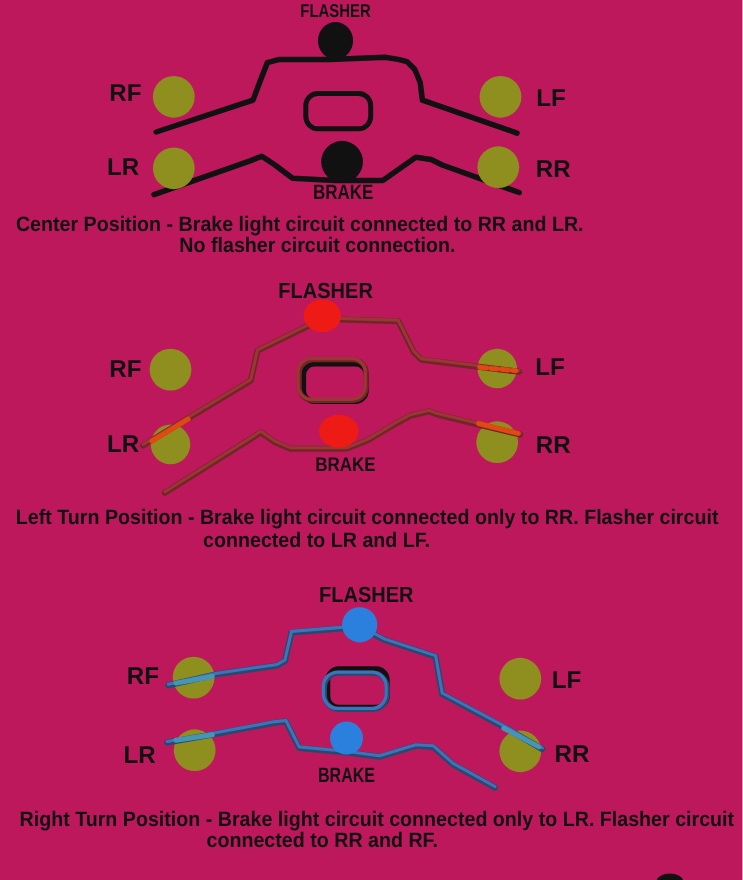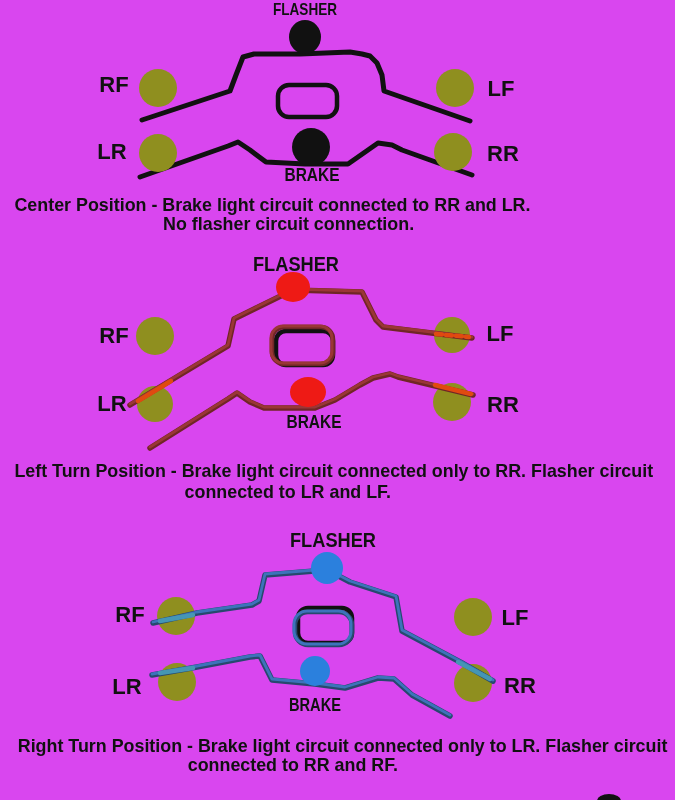--- a/index.html
+++ b/index.html
@@ -1,16 +1,16 @@
 <!DOCTYPE html>
 <html style="--olive: #8f8f1f; --black: #111111; --text: #111111; --red_dot: #ee1a15; --red_line: #9a3636; --red_speck: #702626; --orange_overlay: #e04a10; --blue_dot: #2b80dd; --blue_line: #3d73bb; --blue_speck: #27496e; --teal_overlay: #4596b4;"><head>
 <meta charset="utf-8">
 <style>
   html,body{margin:0;padding:0;background:#fff;}
-  #stage{position:relative;width:675px;height:800px;background:#d946ef;overflow:hidden;
+  #stage{position:relative;width:675px;height:800px;background:#be185d;overflow:hidden;
          font-family:"Liberation Sans",sans-serif;}
   svg{position:absolute;left:0;top:0;}
   .lamp{fill:var(--olive);}
   .dot-black{fill:var(--black);}
   .dot-red{fill:var(--red_dot);}
   .dot-blue{fill:var(--blue_dot);}
   .line-black{stroke:var(--black);stroke-width:5;fill:none;stroke-linejoin:round;stroke-linecap:round;}
   .under-red{stroke:var(--red_speck);stroke-width:5.5;fill:none;stroke-linejoin:round;stroke-linecap:round;}
   .line-red{stroke:var(--red_line);stroke-width:2.8;fill:none;stroke-linejoin:round;stroke-linecap:round;}
   .under-blue{stroke:var(--blue_speck);stroke-width:5.5;fill:none;stroke-linejoin:round;stroke-linecap:round;}

